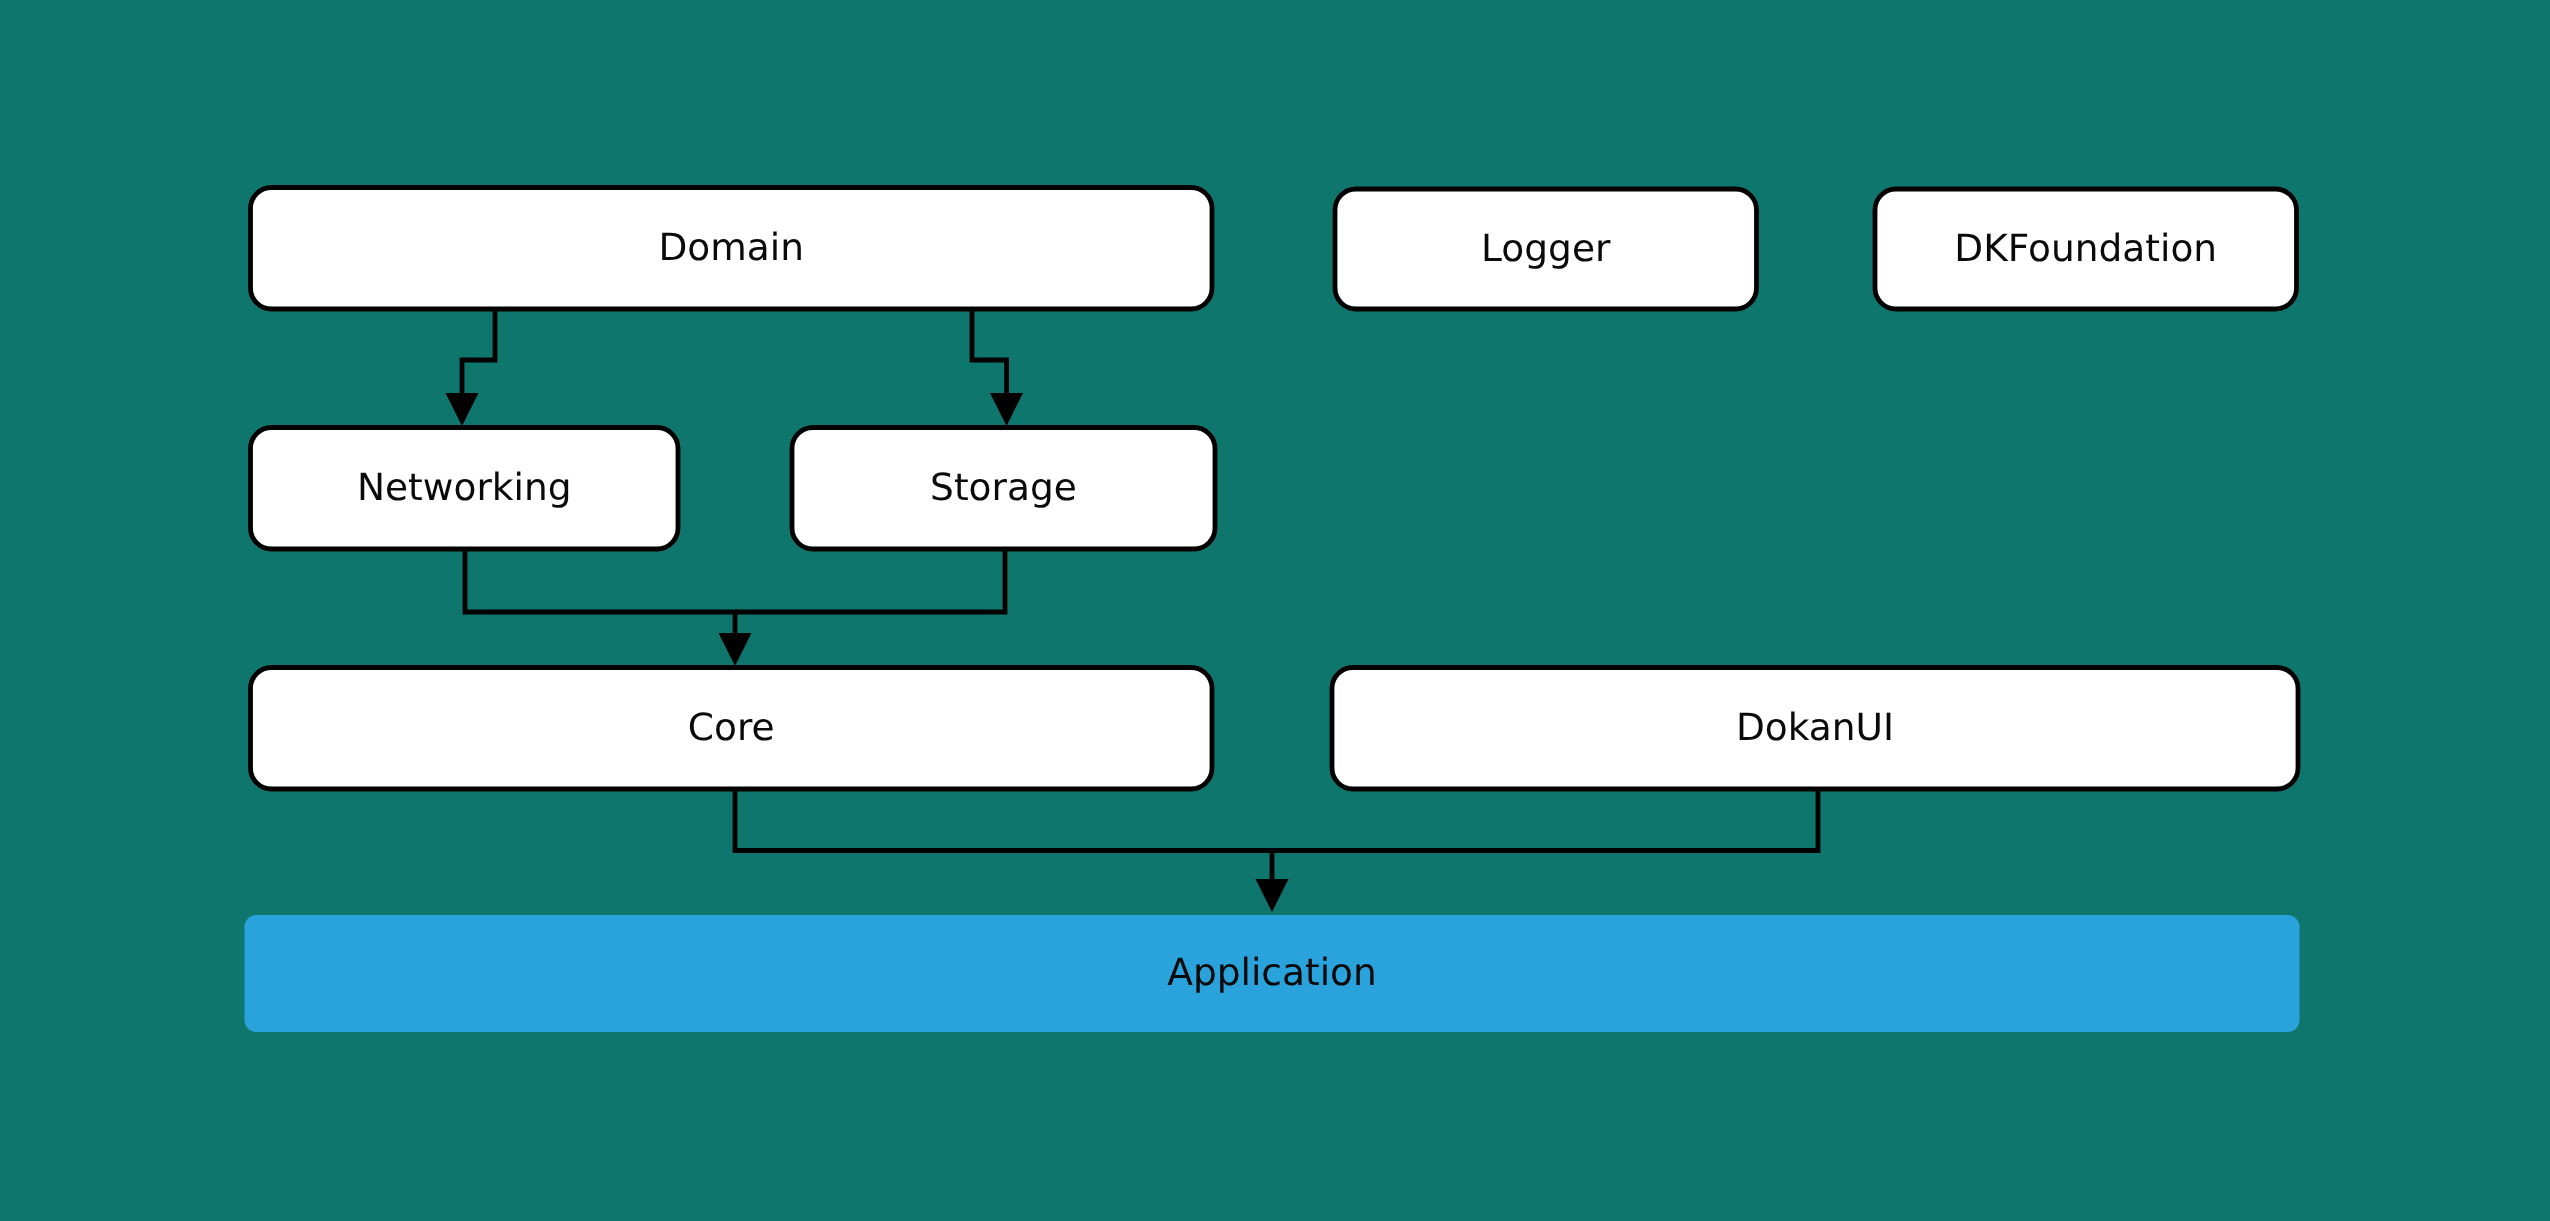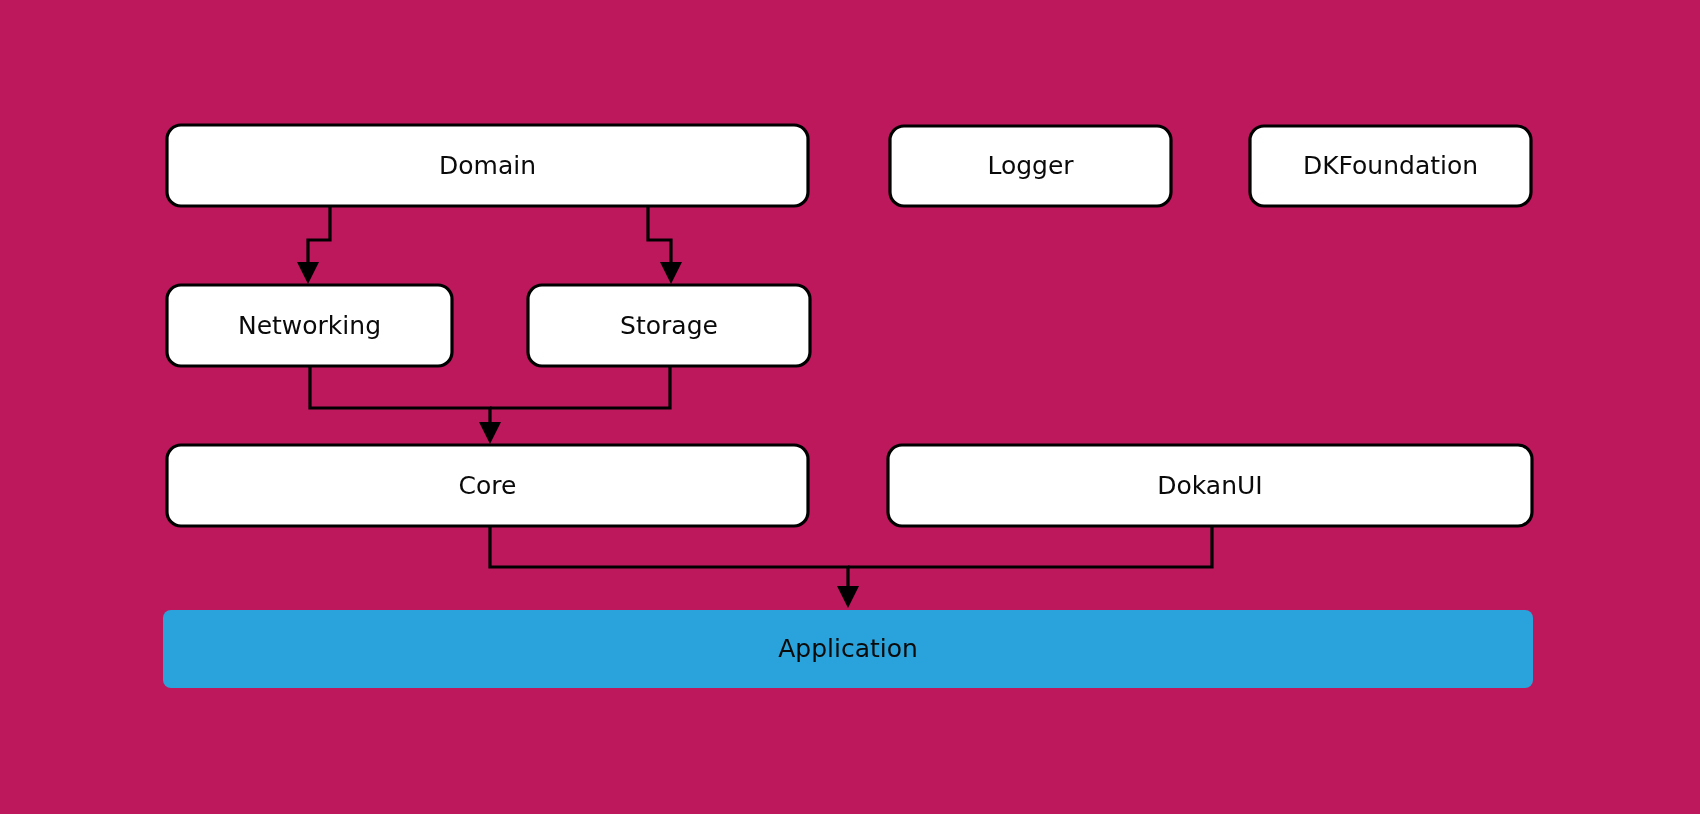--- a/index.html
+++ b/index.html
@@ -11,21 +11,21 @@
   body {
     width: 1700px;
     height: 814px;
     overflow: hidden;
     font-family: "DejaVu Sans", "Liberation Sans", sans-serif;
   }
   #diagram-canvas {
     position: relative;
     width: 1700px;
     height: 814px;
-    background: #be185d;
+    background: #0f766e;
   }
   svg.diagram-svg {
     position: absolute;
     top: 0;
     left: 0;
     width: 1700px;
     height: 814px;
     display: block;
   }
   .node-rect {

